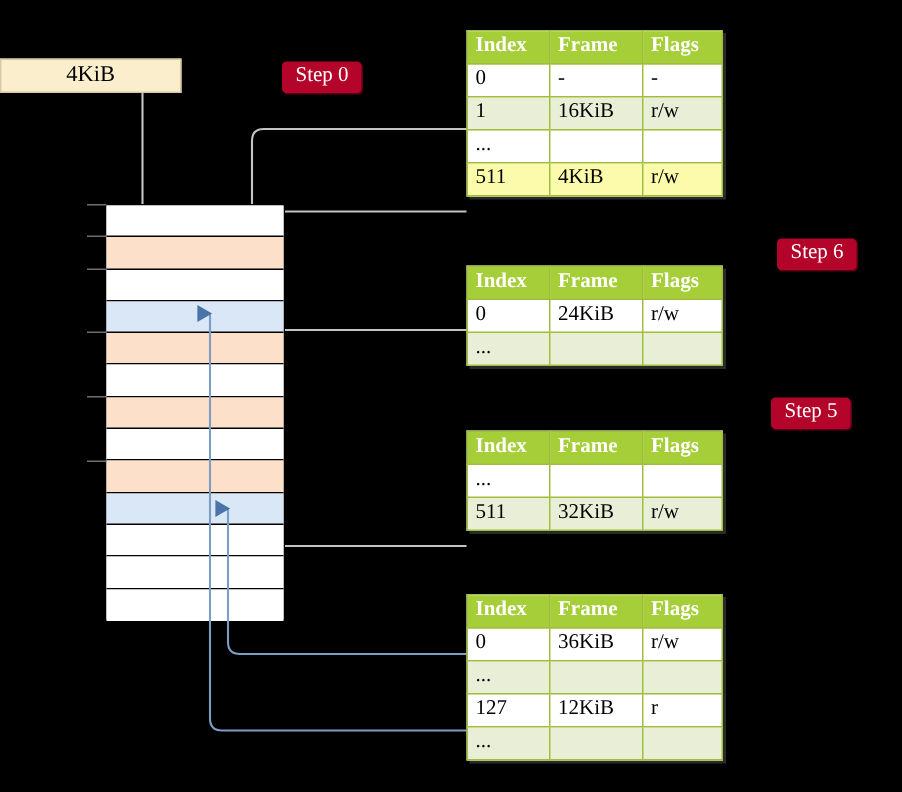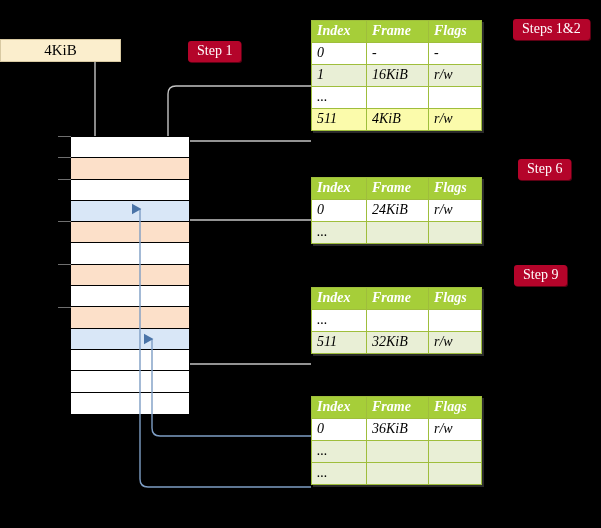--- a/index.html
+++ b/index.html
@@ -84,21 +84,20 @@
 
   
   .ptable {
     position: absolute;
     border-collapse: collapse;
     border: 1px solid #7f9a28;
     background: #ffffff;
     font-size: 14px;
     z-index: 4;
     box-shadow: 2px 2px 0 rgba(120,120,120,0.35);
-    font-style: italic;
   }
   .ptable td, .ptable th {
     border: 1px solid #9fbe3c;
     padding: 2px 5px 3px 5px;
     text-align: left;
     height: 20px;
     box-sizing: border-box;
     color: #000000;
     font-weight: normal;
   }
@@ -161,24 +160,23 @@
 
     <path d="M311,436 L160,436 Q152,436 152,428 L152,339" stroke="#7d9dc4" stroke-width="1.4" fill="none" marker-end="url(#arrow-blue)"></path>
 
     <path d="M311,487 L148,487 Q140,487 140,479 L140,209" stroke="#7d9dc4" stroke-width="1.4" fill="none" marker-end="url(#arrow-blue)"></path>
   </svg>
 
   <div class="src-box">
     <span>4KiB</span>
   </div>
 
-  <div class="badge" id="badge-step0">Step 1</div>
-  <div class="badge" id="badge-steps12">Steps 1&amp;2</div>
+  <div class="badge" id="badge-step0">Step 0</div>
   <div class="badge" id="badge-step3">Step 6</div>
-  <div class="badge" id="badge-step4">Step 9</div>
+  <div class="badge" id="badge-step4">Step 5</div>
 
   <div class="tick" style="top:136px"></div>
   <div class="tick" style="top:157px"></div>
   <div class="tick" style="top:179px"></div>
   <div class="tick" style="top:221px"></div>
   <div class="tick" style="top:264px"></div>
   <div class="tick" style="top:307px"></div>
 
   <div class="mem-grid" id="mem-grid">
       <div class="mem-row"></div>
@@ -289,20 +287,25 @@
         <tr>
           <td class="c-index">0</td>
           <td class="c-frame">36KiB</td>
           <td class="c-flags">r/w</td>
         </tr>
         <tr class="alt">
           <td class="c-index">...</td>
           <td class="c-frame"></td>
           <td class="c-flags"></td>
         </tr>
+        <tr>
+          <td class="c-index">127</td>
+          <td class="c-frame">12KiB</td>
+          <td class="c-flags">r</td>
+        </tr>
         <tr class="alt">
           <td class="c-index">...</td>
           <td class="c-frame"></td>
           <td class="c-flags"></td>
         </tr>
       </tbody>
   </table>
 
 </div>
 

